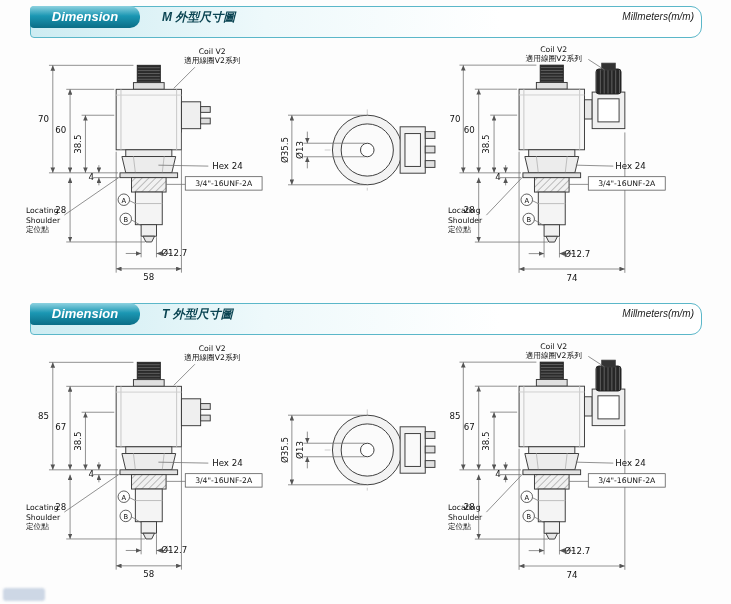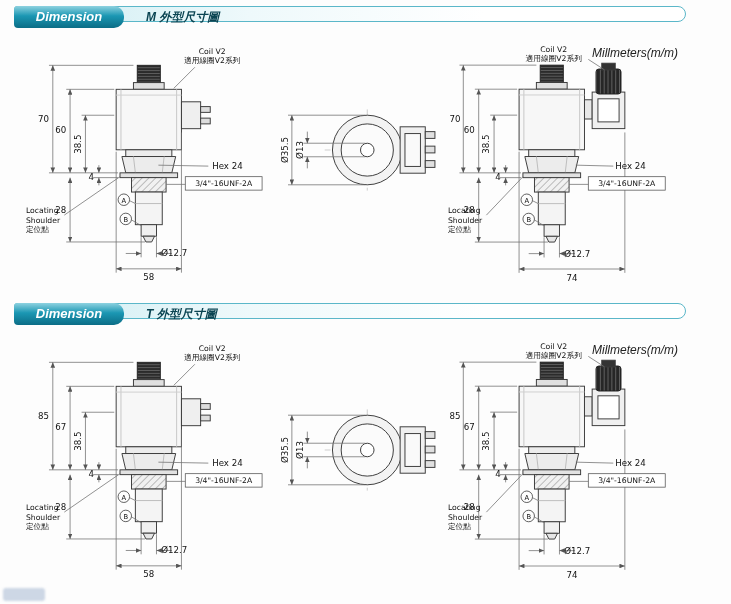--- a/index.html
+++ b/index.html
@@ -1,27 +1,27 @@
 <!DOCTYPE html>
 <html><head>
 <meta charset="utf-8">
 <style>
   html,body{margin:0;padding:0;background:#fff;}
   #page{position:relative;width:731px;height:604px;background:#fdfdfd;overflow:hidden;
         font-family:"Liberation Sans",sans-serif;border-right:1px solid #ddd;border-bottom:1px solid #ddd;}
-  .section-header{position:absolute;left:14px;width:672px;height:16px;}
+  .section-header{position:absolute;left:30px;width:672px;height:32px;}
   .hdr-band{position:absolute;inset:0;border:1px solid #5bb7c9;border-radius:4px 11px 11px 4px;
             background:linear-gradient(90deg,#cdecf2 0%,#eef9fb 35%,#ffffff 70%);}
   .hdr-badge{position:absolute;left:0;top:0;width:110px;height:22px;box-sizing:border-box;
              background:linear-gradient(180deg,#8ed2e0 0%,#1b97b3 45%,#0b6d86 100%);
              border-radius:4px 10px 10px 4px;color:#fff;font-style:italic;font-weight:bold;
              font-size:13px;line-height:22px;text-align:center;}
   .hdr-title{position:absolute;left:132px;top:0;line-height:22px;font-weight:bold;font-style:italic;
              font-size:12px;color:#0a4452;}
-  .hdr-units{position:absolute;right:8px;top:0;line-height:22px;font-style:italic;font-size:12px;color:#222;margin-top:36px;}
+  .hdr-units{position:absolute;right:8px;top:0;line-height:22px;font-style:italic;font-size:10px;color:#222;}
   .draw{position:absolute;}
   .t text{font-family:"DejaVu Sans",sans-serif;font-size:9px;fill:#111;}
   .t .sm{font-size:8px;}
   .t .xs{font-size:7px;}
   #watermark{position:absolute;left:3px;top:588px;width:42px;height:13px;border-radius:3px;
              background:rgba(95,130,175,0.30);filter:blur(1px);}
 </style>
 </head>
 <body>
 

